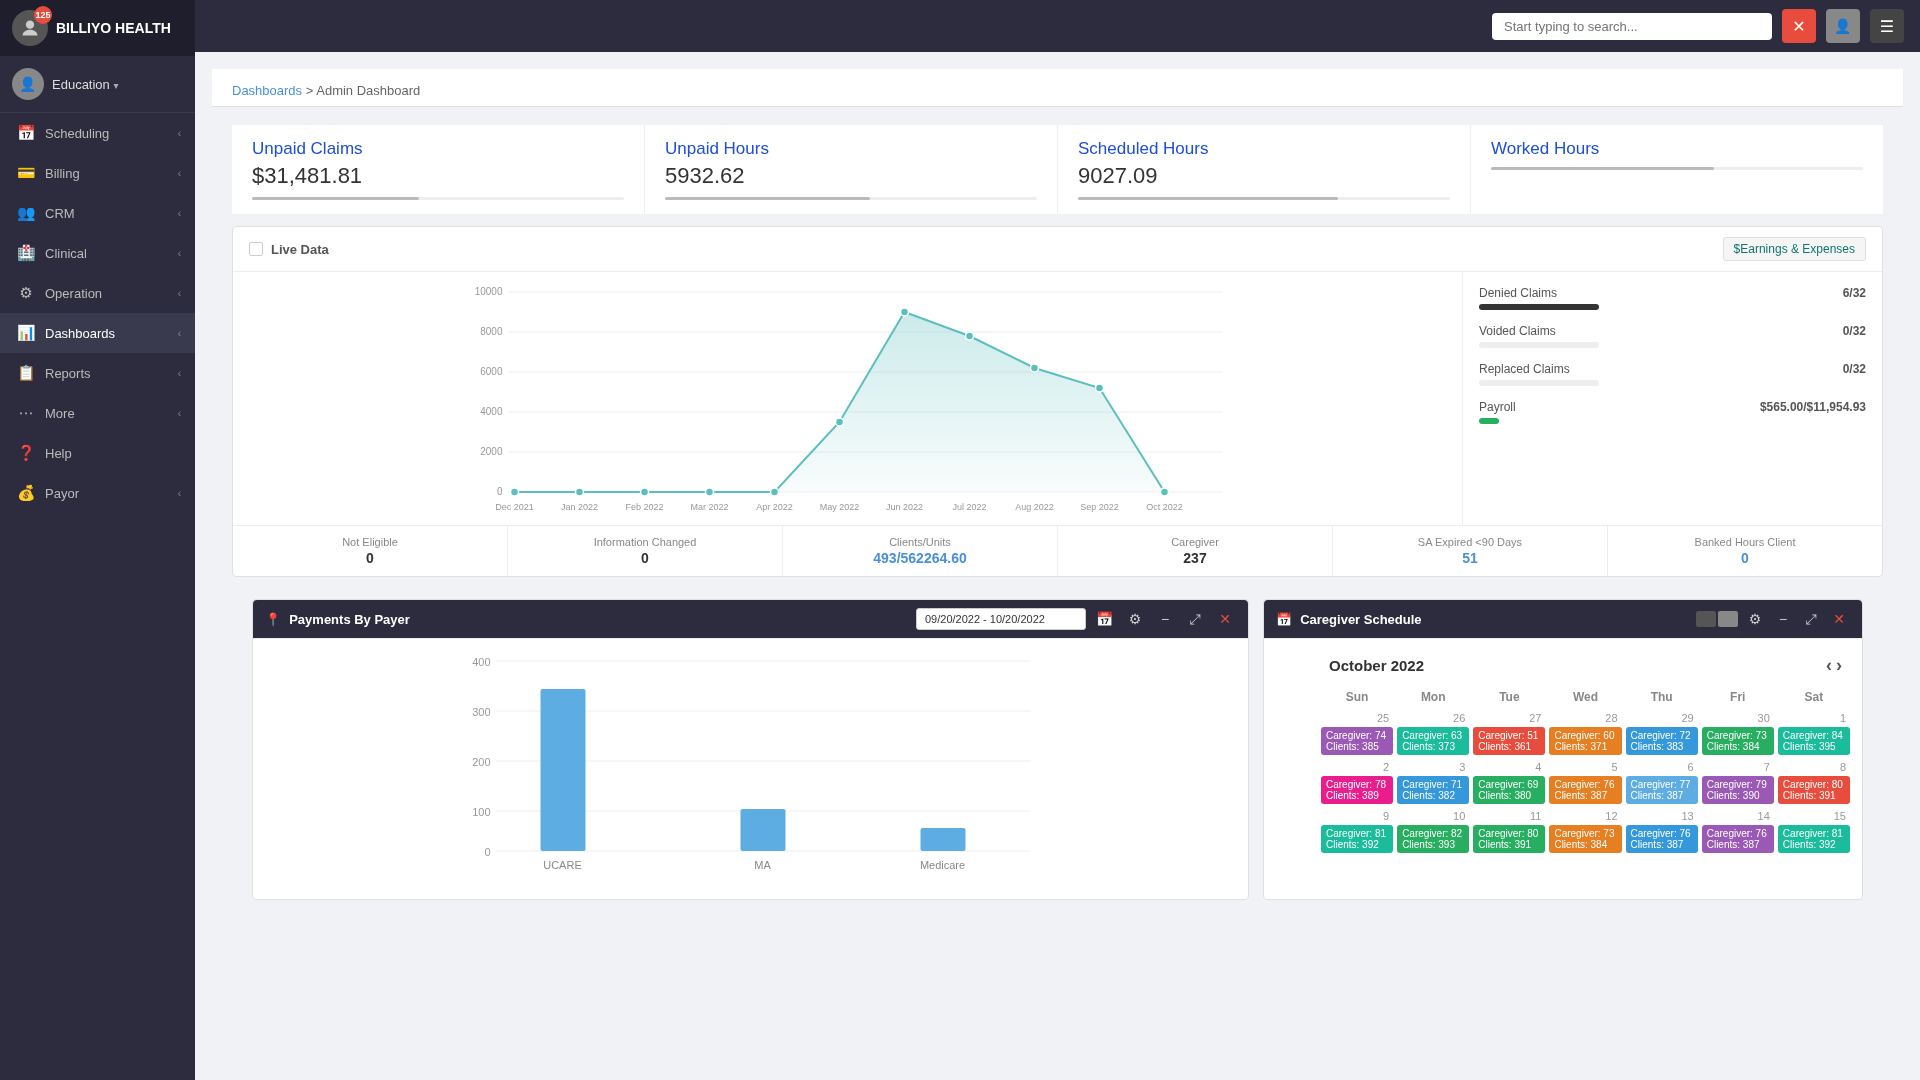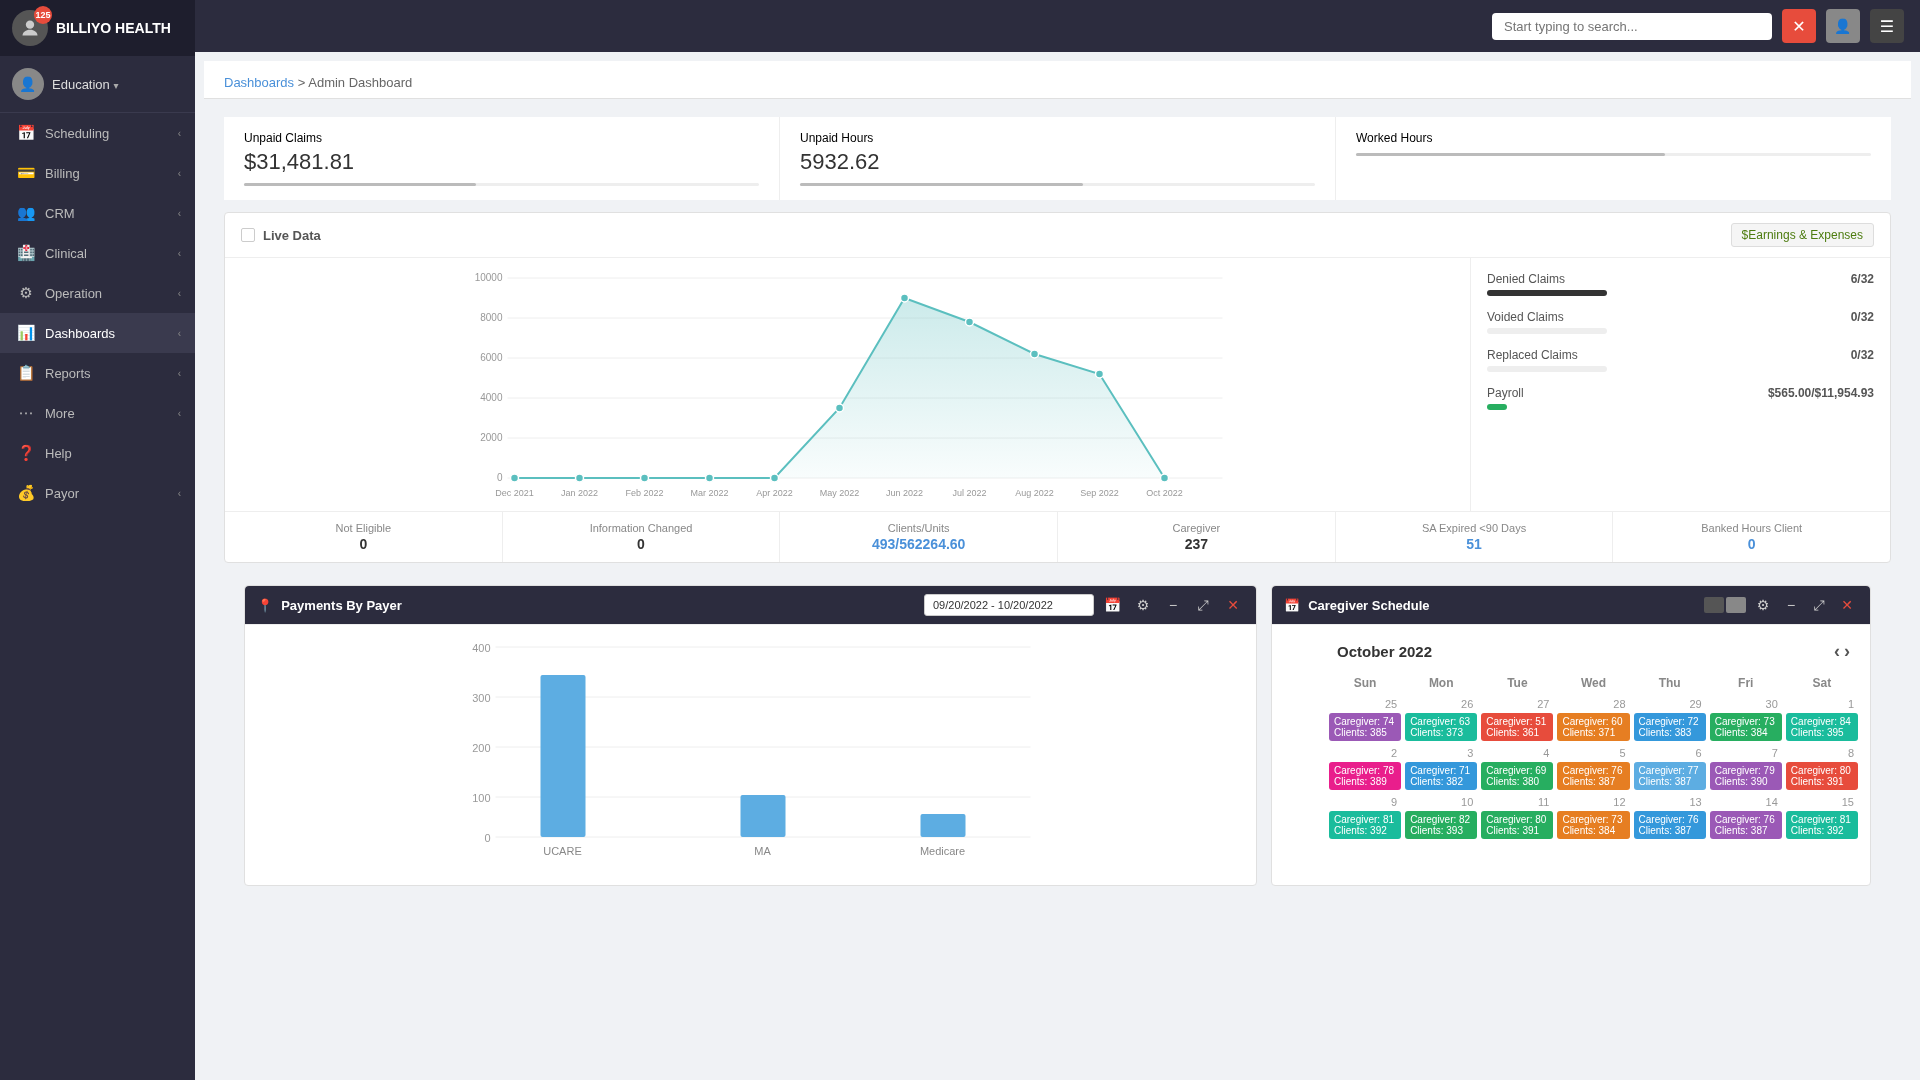--- a/index.html
+++ b/index.html
@@ -26,42 +26,42 @@
     
     .main-content { flex: 1; display: flex; flex-direction: column; overflow: hidden; }
     .topbar { background: #2c2c3e; display: flex; align-items: center; justify-content: flex-end; padding: 6px 16px; gap: 10px; height: 52px; }
     .search-box { background: #fff; border: none; border-radius: 4px; padding: 6px 12px; width: 280px; font-size: 13px; color: #a21caf; outline: none; }
     .topbar-btn { width: 34px; height: 34px; border-radius: 4px; display: flex; align-items: center; justify-content: center; cursor: pointer; }
     .topbar-btn.red { background: #e74c3c; color: #fff; font-size: 16px; }
     .topbar-btn.gray { background: #888; color: #fff; font-size: 14px; }
     .topbar-btn.dark { background: #444; color: #fff; font-size: 16px; }
 
     
-    .content-area { flex: 1; overflow-y: auto; background: #f0f2f5; padding: 9px; }
+    .content-area { flex: 1; overflow-y: auto; background: #f0f2f5; padding: 17px; }
 
     
     .breadcrumb { padding: 14px 20px 8px; font-size: 13px; color: #666; background: #fff; border-bottom: 1px solid #e0e0e0; }
     .breadcrumb a { color: #4a90d9; text-decoration: none; }
     .breadcrumb span { color: #666; }
 
     
     .stats-row { display: flex; gap: 0; padding: 18px 20px 12px; }
     .stat-card { flex: 1; background: #fff; padding: 14px 20px; border-right: 1px solid #eee; }
     .stat-card:last-child { border-right: none; }
-    .stat-label { font-size: 12px; color: #000000; margin-bottom: 4px; }
+    .stat-label { font-size: 17px; color: #1d4ed8; margin-bottom: 4px; }
     .stat-value { font-size: 22px; font-weight: 300; color: #333; }
     .stat-bar { height: 3px; background: #eee; margin-top: 8px; border-radius: 2px; }
     .stat-bar-fill { height: 100%; background: #bbb; border-radius: 2px; }
 
     
     .panels-row { padding: 0 20px 14px; display: flex; flex-direction: column; gap: 22px; }
     .panel { background: #fff; border-radius: 4px; border: 1px solid #e0e0e0; }
     .panel-header { display: flex; align-items: center; justify-content: space-between; padding: 10px 16px; border-bottom: 1px solid #eee; }
     .panel-title { display: flex; align-items: center; gap: 8px; font-size: 13px; color: #555; font-weight: 600; }
-    .panel-btn { font-size: 12px; color: #4d7c0f; background: #f5f5f5; border: 1px solid #ddd; padding: 4px 10px; border-radius: 3px; cursor: pointer; }
+    .panel-btn { font-size: 12px; color: #0f766e; background: #f5f5f5; border: 1px solid #ddd; padding: 4px 10px; border-radius: 3px; cursor: pointer; }
 
     
     .chart-container { display: flex; gap: 0; }
     .chart-left { flex: 1; padding: 10px 16px 0; }
     .chart-right { width: 420px; border-left: 1px solid #eee; padding: 14px 16px; }
 
     
     .claim-row { display: flex; justify-content: space-between; align-items: flex-start; margin-bottom: 14px; }
     .claim-label { font-size: 12px; color: #555; }
     .claim-value { font-size: 12px; color: #555; font-weight: 600; }
@@ -212,20 +212,27 @@
           </div>
       </div>
       <div class="stat-card">
         <div class="stat-label">Unpaid Hours</div>
         <div class="stat-value">5932.62</div>
         <div class="stat-bar">
             <div class="stat-bar-fill" style="width:55%"></div>
           </div>
       </div>
       <div class="stat-card">
+        <div class="stat-label">Scheduled Hours</div>
+        <div class="stat-value">9027.09</div>
+        <div class="stat-bar">
+            <div class="stat-bar-fill" style="width:70%"></div>
+          </div>
+      </div>
+      <div class="stat-card">
         <div class="stat-label">Worked Hours</div>
         <div class="stat-bar">
             <div class="stat-bar-fill" style="width:60%"></div>
           </div>
       </div>
     </div>
 
     <div class="panels-row">
       <div class="panel">
         <div class="panel-header">

